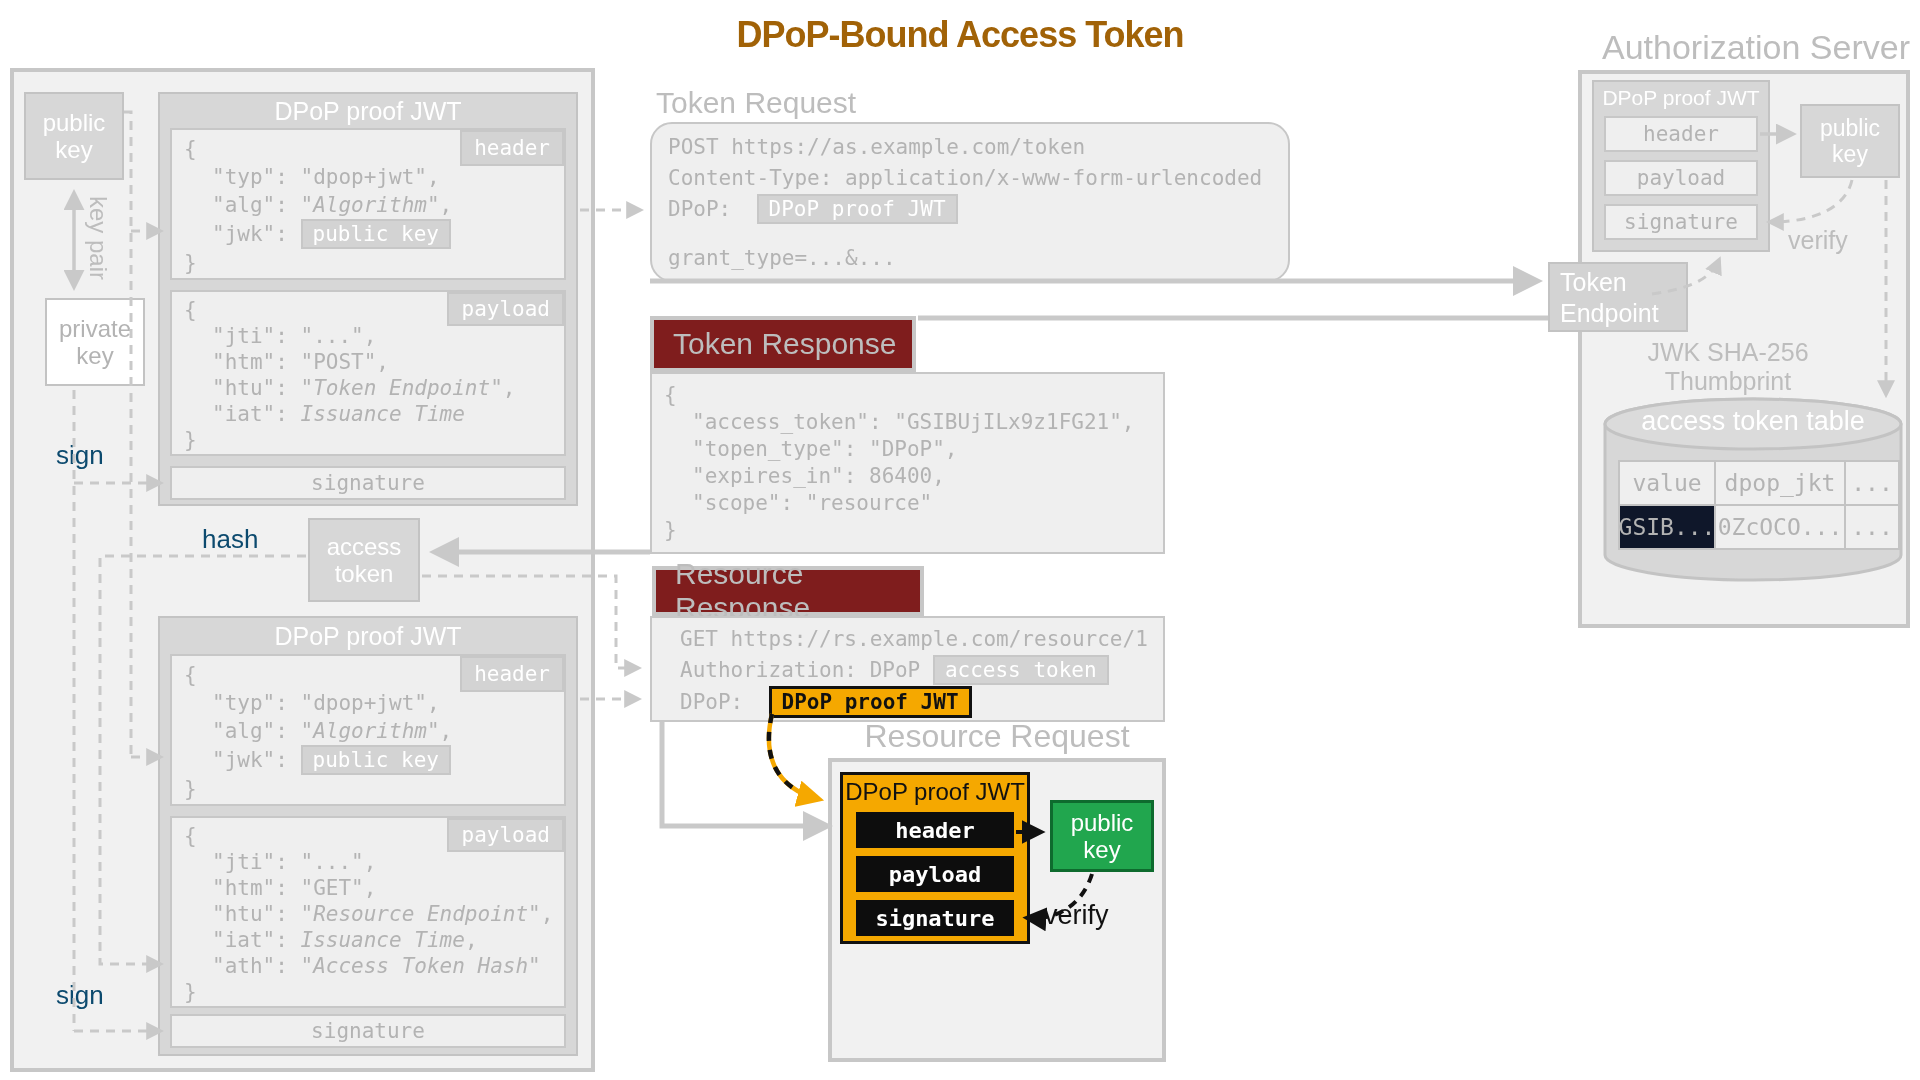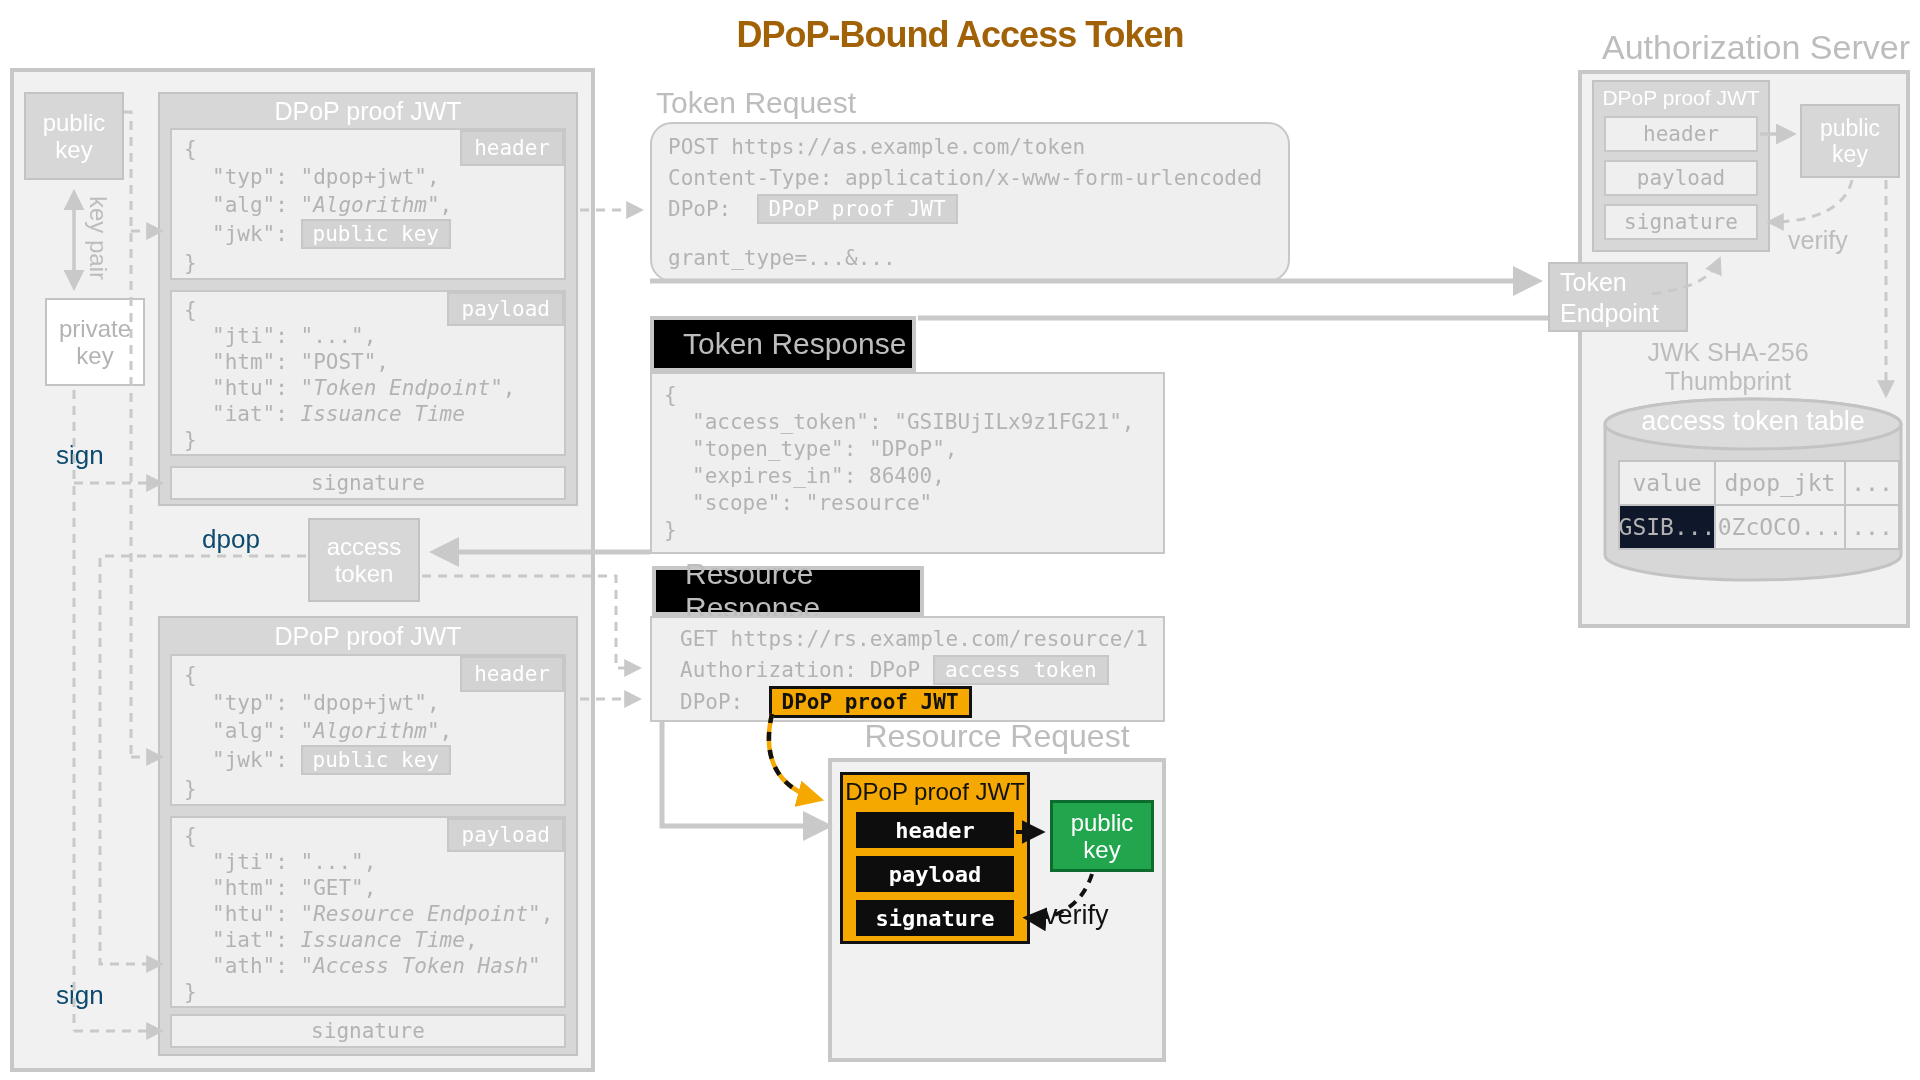--- a/index.html
+++ b/index.html
@@ -18,22 +18,22 @@
   .ind{padding-left:28px;}
   .it{font-style:italic;}
   .tag{position:absolute;top:0;right:0;background:#D3D3D3;border:2px solid #C7C7C7;
        color:#fff;font-family:"DejaVu Sans Mono",monospace;font-size:21px;padding:2px 12px;}
   .badge{display:inline-block;background:#D3D3D3;border:2px solid #C7C7C7;color:#fff;
          padding:0 10px;line-height:26px;}
   .whitebox{background:#fff;border:2px solid #C3C3C3;color:#b3b3b3;}
   .keybox{background:#D7D7D7;border:2px solid #C3C3C3;color:#fff;font-size:24px;line-height:27px;}
   .sideways{writing-mode:vertical-rl;color:#bdbdbd;font-size:24px;}
   .small-label{color:#0c4a6e;font-size:26px;}
-  .titlebox{background:#000000;border:4px solid #C7C7C7;color:#bdbdbd;font-size:30px;
-            display:flex;align-items:center;padding-left:29px;}
+  .titlebox{background:#7f1d1d;border:4px solid #C7C7C7;color:#bdbdbd;font-size:30px;
+            display:flex;align-items:center;padding-left:19px;}
   .rs-black{background:#0D0D0D;color:#fff;font-family:"DejaVu Sans Mono",monospace;
             font-size:22px;font-weight:700;display:flex;align-items:center;justify-content:center;}
   svg.overlay{position:absolute;left:0;top:0;pointer-events:none;}
 </style>
 </head>
 <body>
 
 <div class="stage">
 
   <div class="abs page-title" style="left:0;top:14px;width:1920px;text-align:center;">DPoP-Bound Access Token</div>
@@ -43,21 +43,21 @@
   <div class="abs keybox center" style="left:24px;top:92px;width:100px;height:88px;">
     <span>public key</span>
   </div>
   <div class="abs whitebox center" style="left:24px;top:298px;width:100px;height:88px;font-size:24px;line-height:27px;margin-left:21px;">
     <span>private key</span>
   </div>
   <div class="abs sideways" style="left:84px;top:196px;height:96px;">key pair</div>
 
   <div class="abs small-label" style="left:56px;top:440px;">sign</div>
   <div class="abs small-label" style="left:56px;top:980px;">sign</div>
-  <div class="abs small-label" style="left:202px;top:524px;">dpop</div>
+  <div class="abs small-label" style="left:202px;top:524px;">hash</div>
 
   <div class="abs keybox center" style="left:308px;top:518px;width:112px;height:84px;">
     <span>access token</span>
   </div>
 
   <div class="abs graypanel" style="left:158px;top:92px;width:420px;height:414px;">
     <div class="jwt-title" style="text-align:center;line-height:34px;">DPoP proof JWT</div>
   </div>
   <div class="abs codebox" style="left:170px;top:128px;width:396px;height:152px;padding:5px 0 0 12px;line-height:28px;">
     <div class="tag">header</div>

